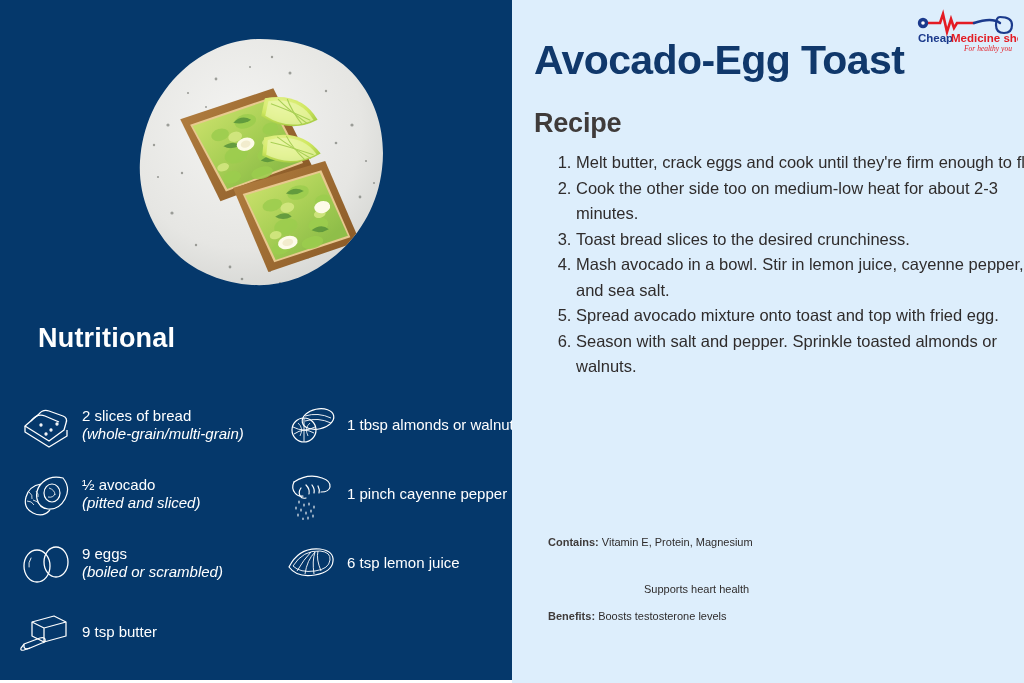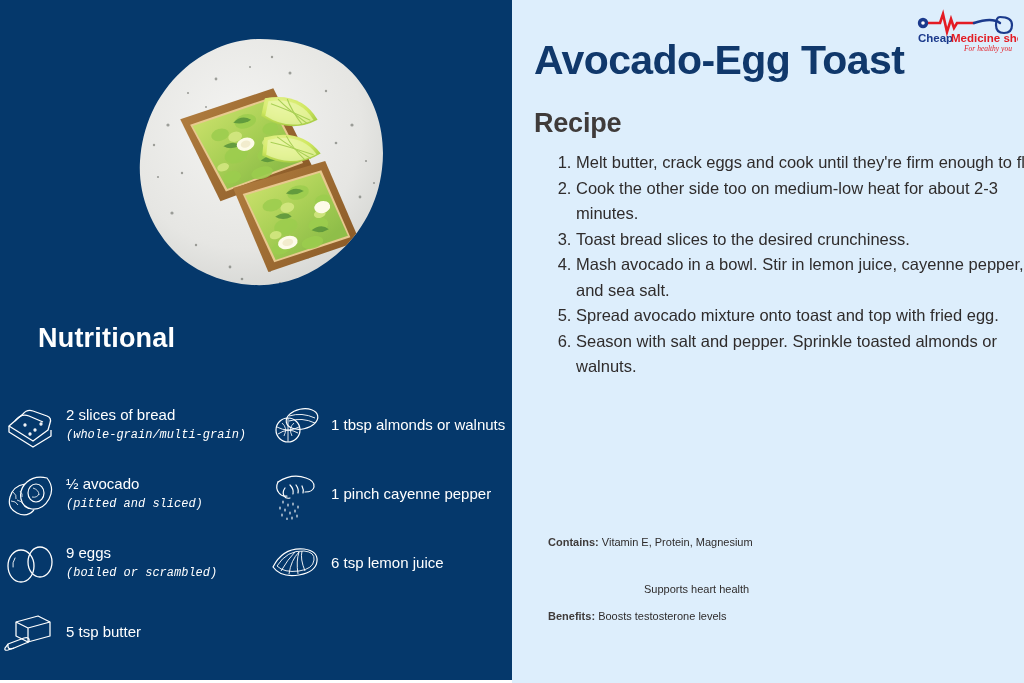--- a/index.html
+++ b/index.html
@@ -23,30 +23,30 @@
   .photo-wrap{position:absolute;left:130px;top:33px;width:260px;height:262px;}
   .photo-wrap svg{display:block;width:100%;height:100%;}
 
   .ing-title{
     position:absolute;left:38px;top:323px;
     font-size:27px;font-weight:bold;color:#ffffff;
     letter-spacing:.2px;
   }
 
   .ing-grid{
-    position:absolute;left:0;top:390px;width:512px;
+    position:absolute;left:16px;top:390px;width:512px;
     display:grid;grid-template-columns:265px 247px;
     grid-auto-rows:69px;
   }
   .ing-cell{display:flex;align-items:center;}
   .ing-ico{width:60px;min-width:60px;height:58px;display:flex;align-items:center;justify-content:center;}
   .ing-ico svg{display:block;}
   .ing-txt{color:#ffffff;padding-left:6px;}
   .ing-main{font-size:15px;line-height:17px;}
-  .ing-sub{font-size:12px;font-style:italic;line-height:15px;margin-top:1px;font-family:Liberation Mono, monospace;}
+  .ing-sub{font-size:15px;font-style:italic;line-height:15px;margin-top:1px;}
 
   
   .right{
     position:relative;
     width:512px;height:683px;
     background:#ddeefc;
     box-sizing:border-box;
   }
 
   .logo{position:absolute;right:6px;top:6px;width:104px;height:48px;}
@@ -335,21 +335,21 @@
       <div class="ing-cell">
         <span class="ing-ico">
           <svg width="56" height="48" viewBox="0 0 56 48" fill="none" stroke="#ffffff" stroke-width="1.25" stroke-linejoin="round">
             <path d="M14 14 L36 8 L48 14 L48 28 L26 34 L14 28 Z"></path>
             <path d="M14 14 L26 20 L26 34 M26 20 L48 14"></path>
             <path d="M6 36 L22 30 q4 -1 5 1 q1 3 -3 4 L12 40 q-5 2 -6 -1 Z"></path>
             <path d="M6 36 l-3 4 q-1 3 3 2 l6 -2"></path>
           </svg>
         </span>
         <span class="ing-txt">
-          <span class="ing-main">5 tsp butter</span>
+          <span class="ing-main">9 tsp butter</span>
         </span>
       </div>
 
 
     </div>
   </div>
 
   <div class="right">
 
     <div class="logo">

